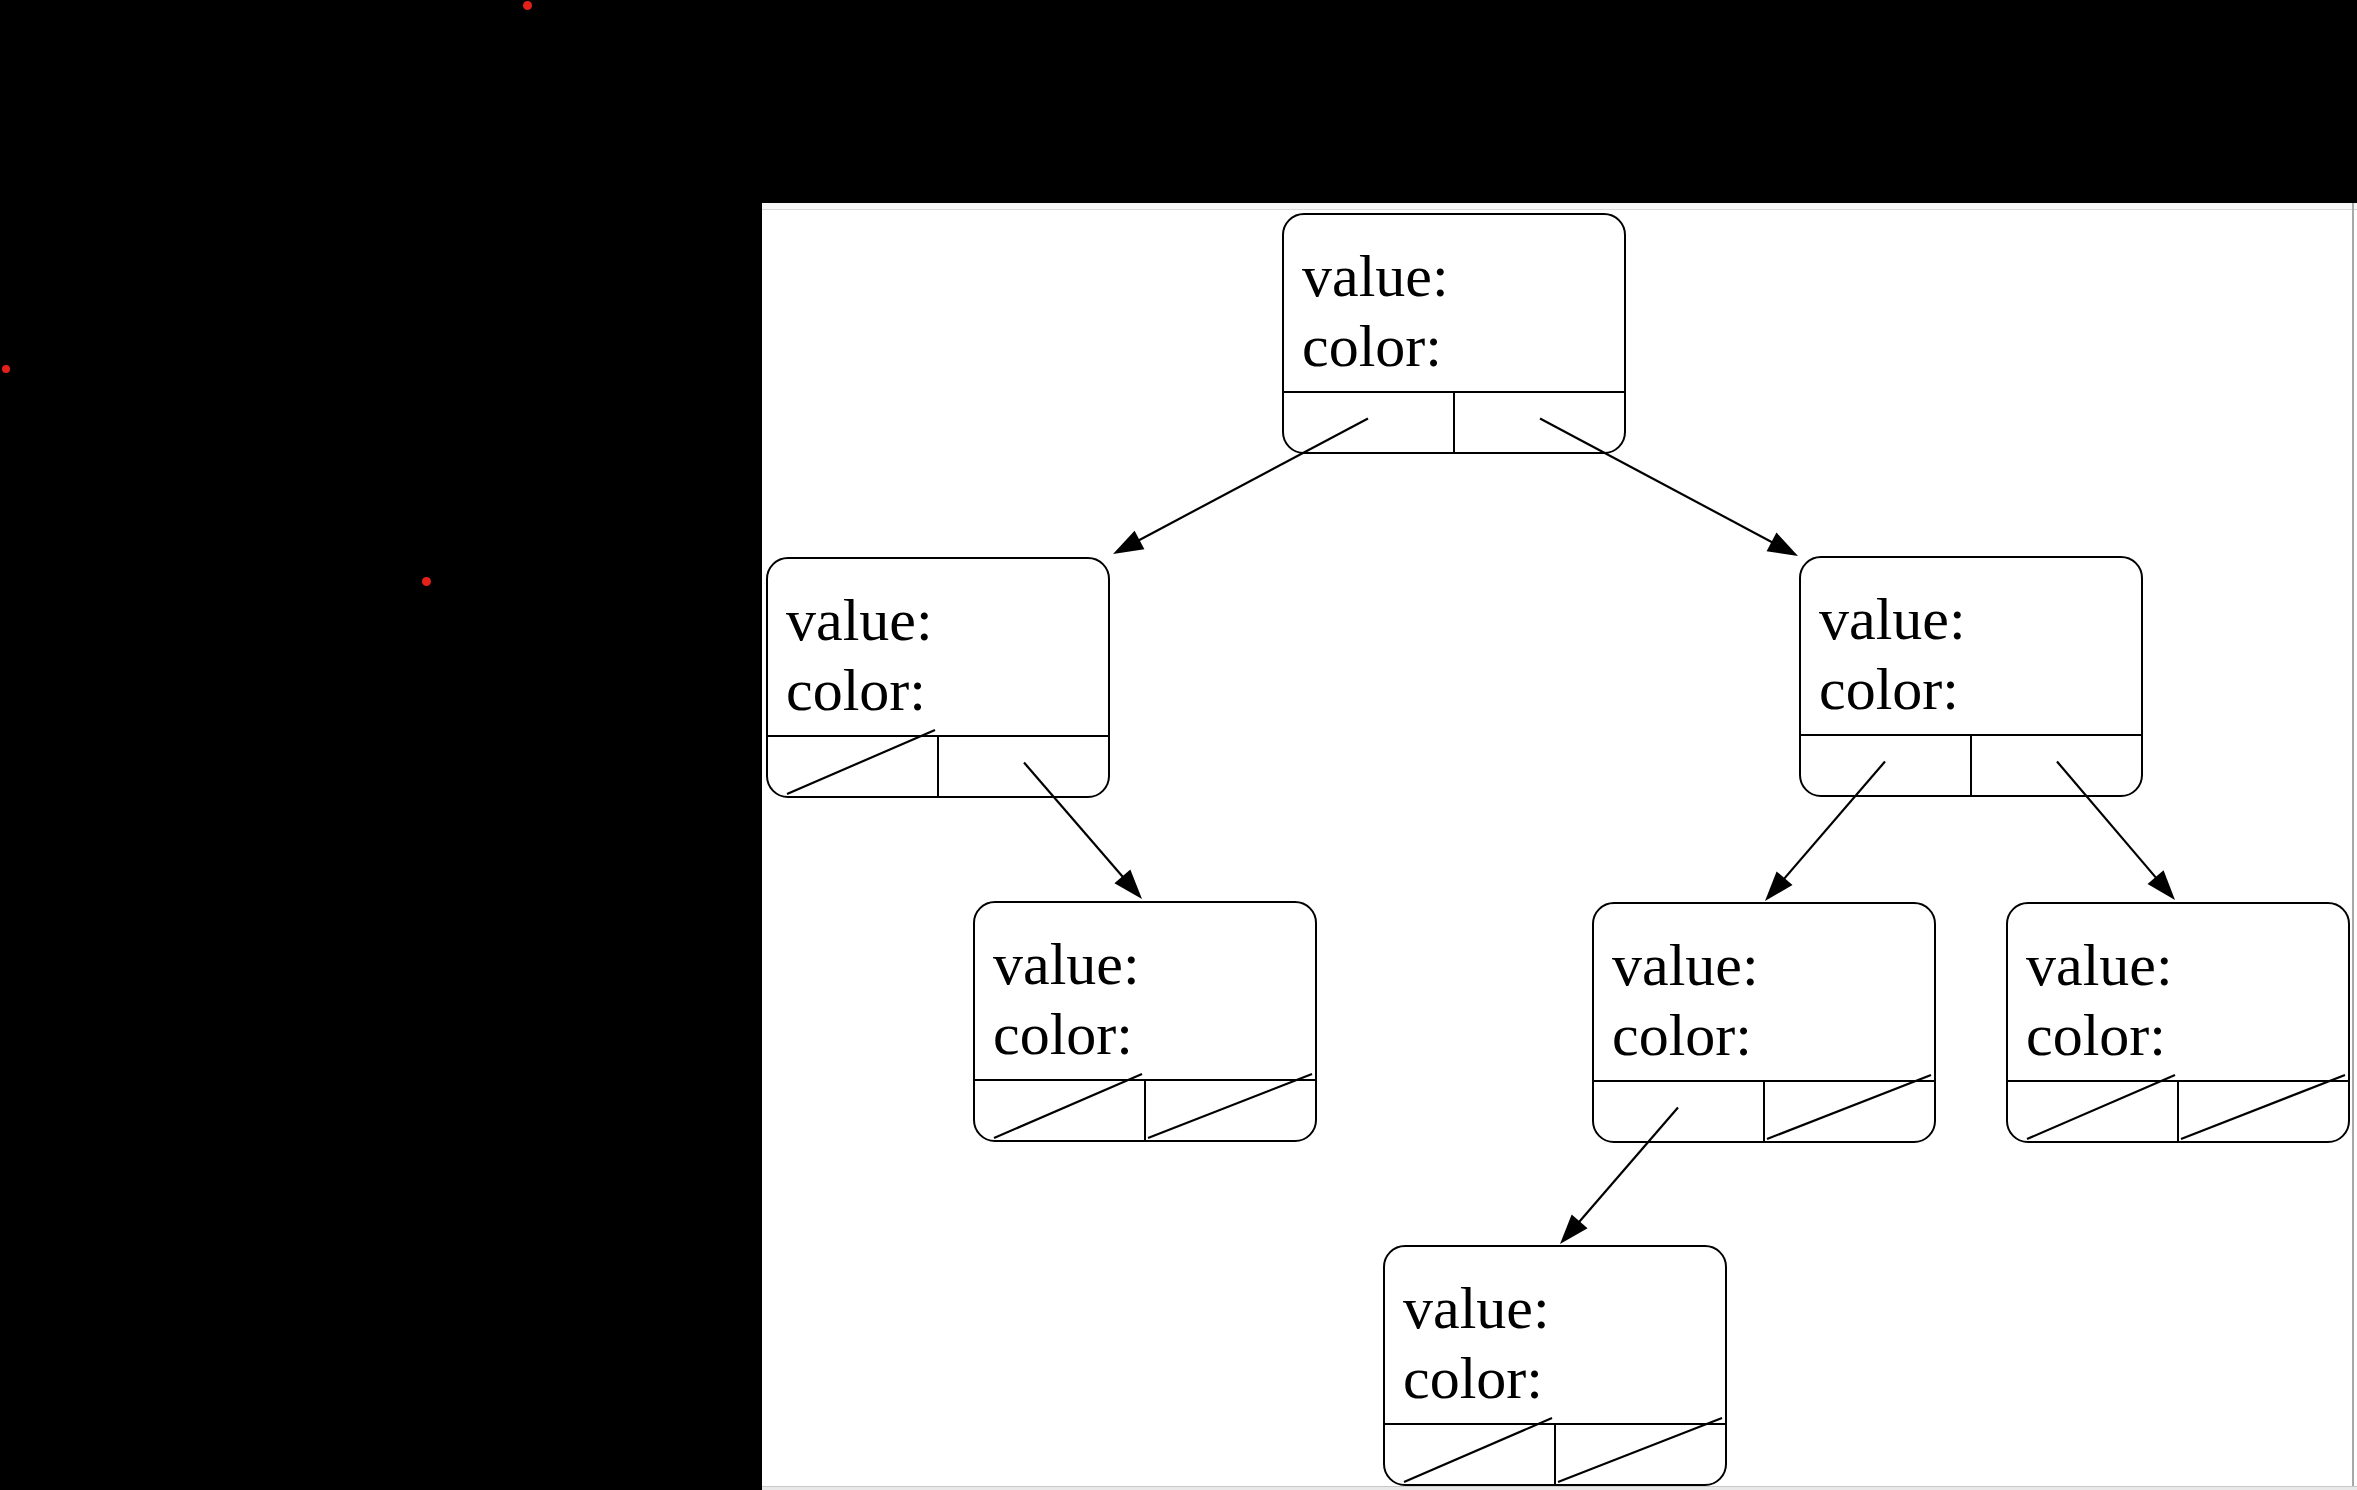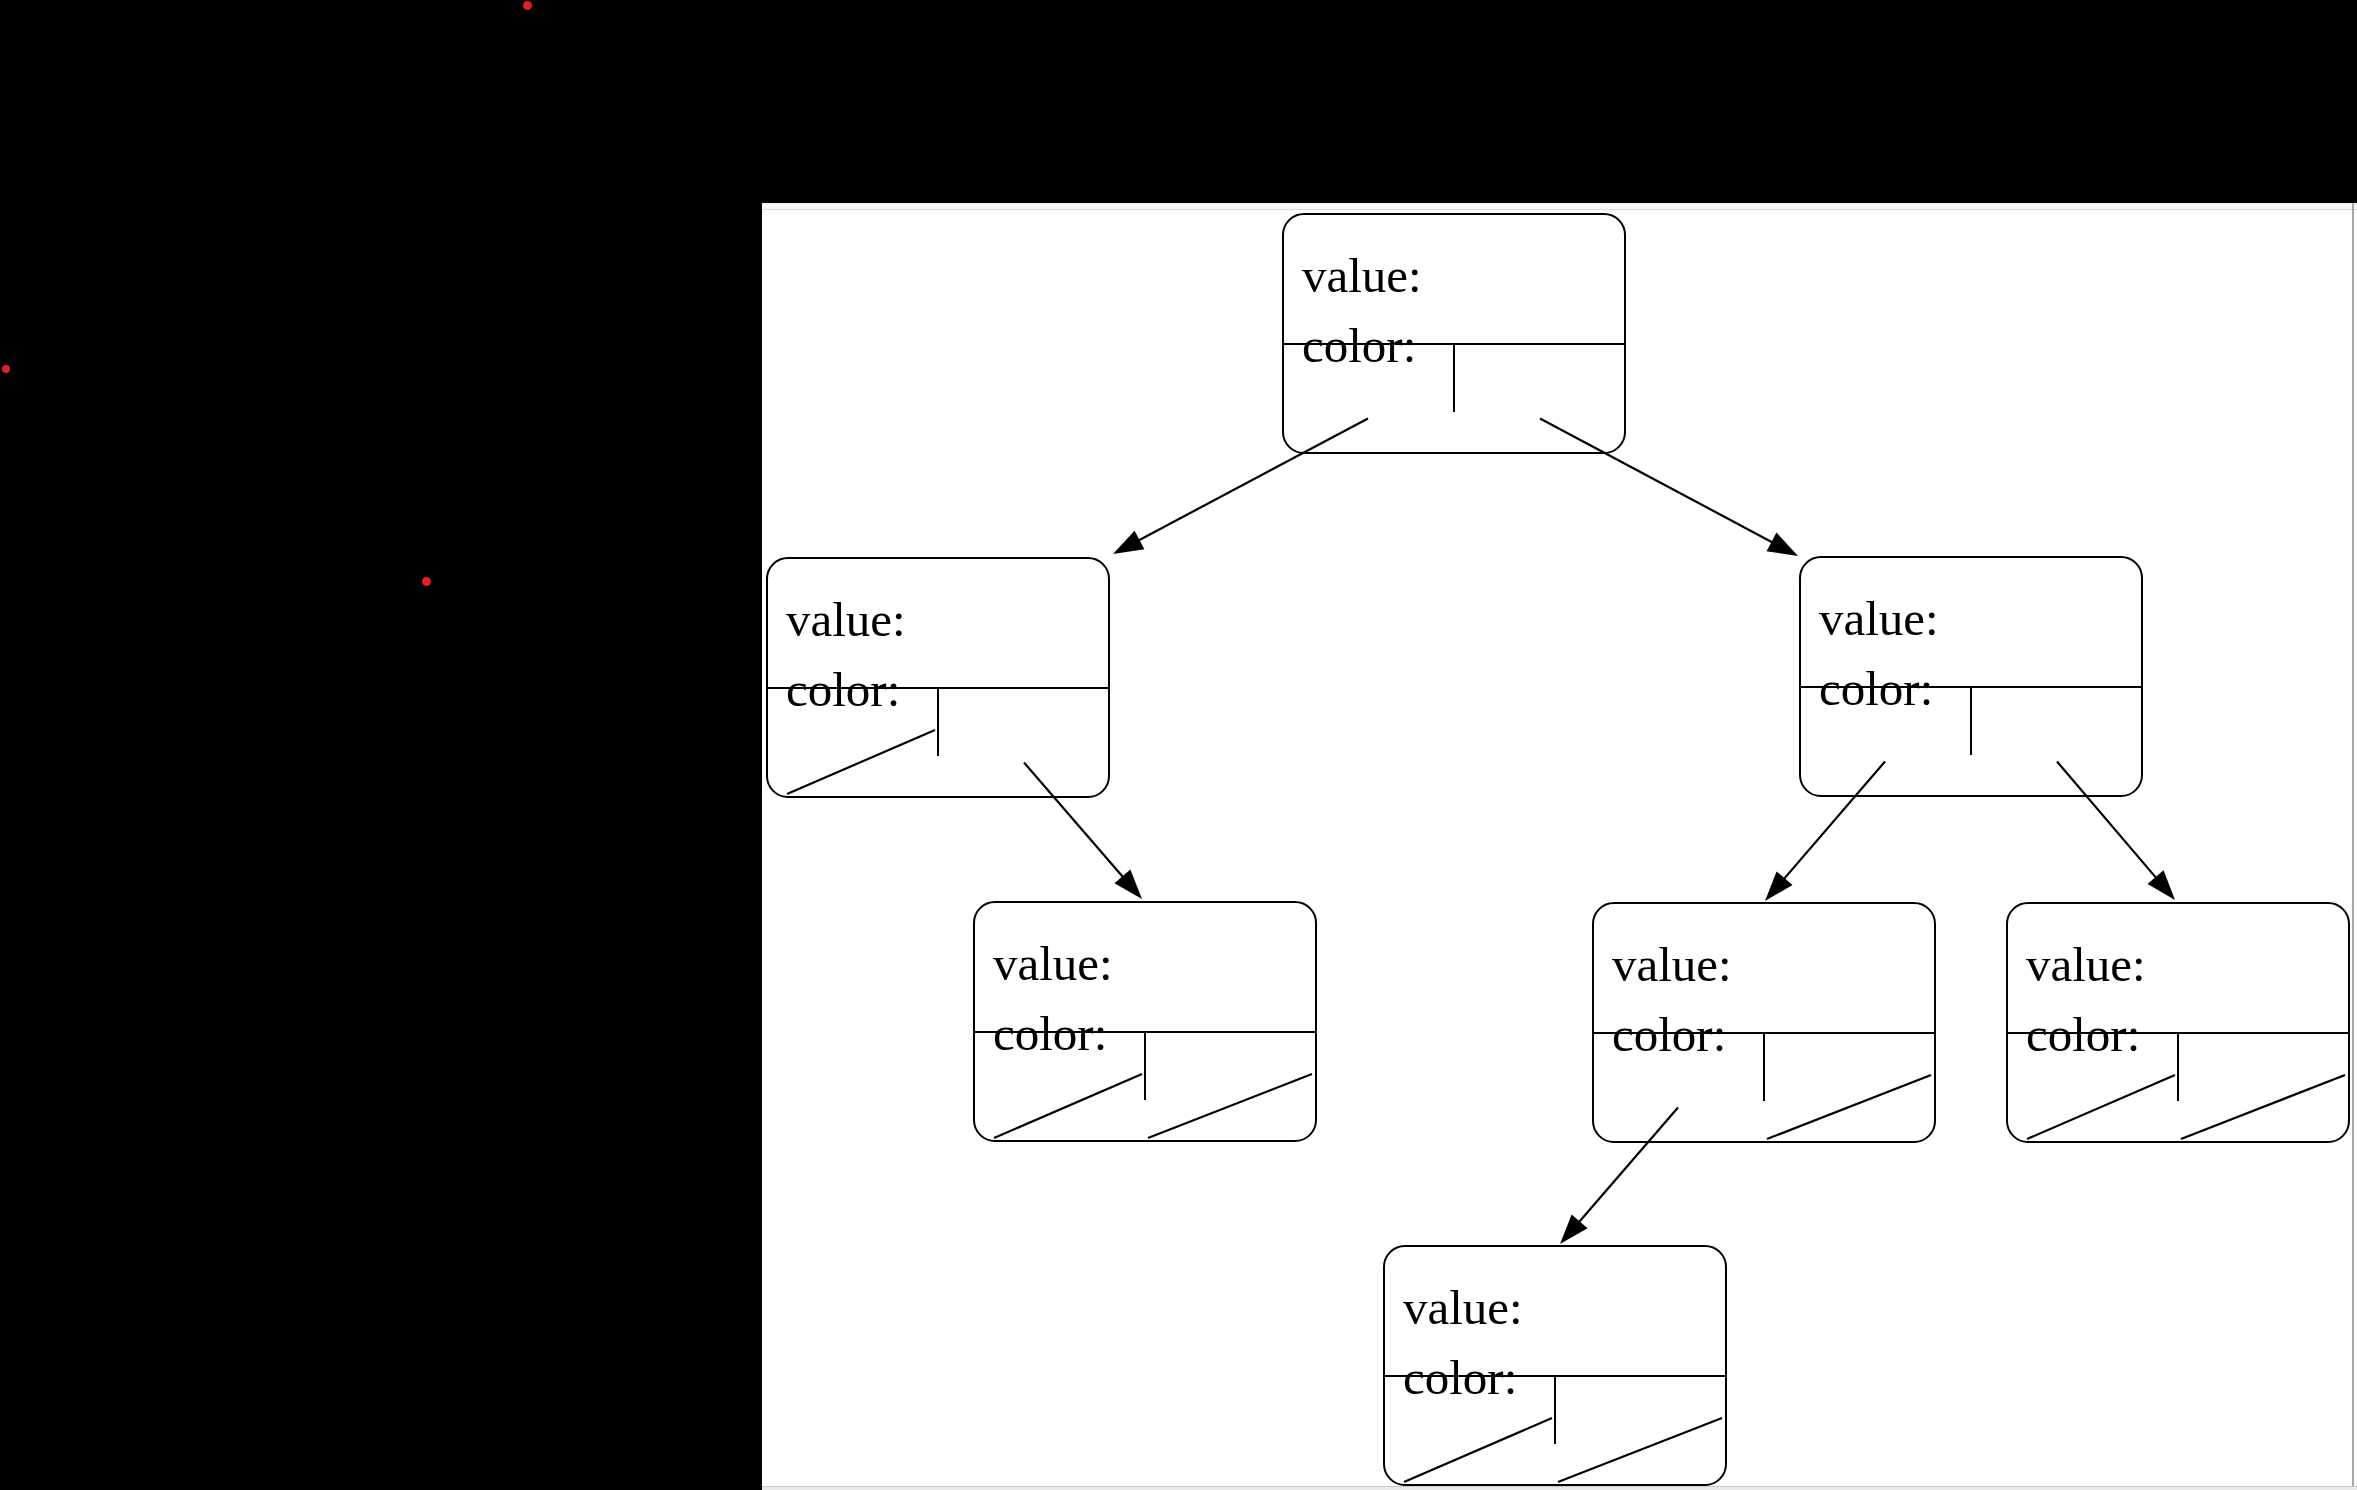--- a/index.html
+++ b/index.html
@@ -41,23 +41,23 @@
     box-sizing: border-box;
     width: 344px;
     height: 241px;
     border: 2px solid #000;
     border-radius: 22px;
     overflow: hidden;
     background: transparent;
   }
   .node-header {
     box-sizing: border-box;
-    height: 128px;
+    height: 176px;
     padding: 26px 0 0 18px;
-    font-size: 49px;
+    font-size: 60px;
     line-height: 70px;
     color: #000;
     white-space: pre;
   }
   .node-header span { display: block; }
   .node-pointer-row {
     box-sizing: border-box;
     height: 69px;
     border-top: 2px solid #000;
     display: flex;

